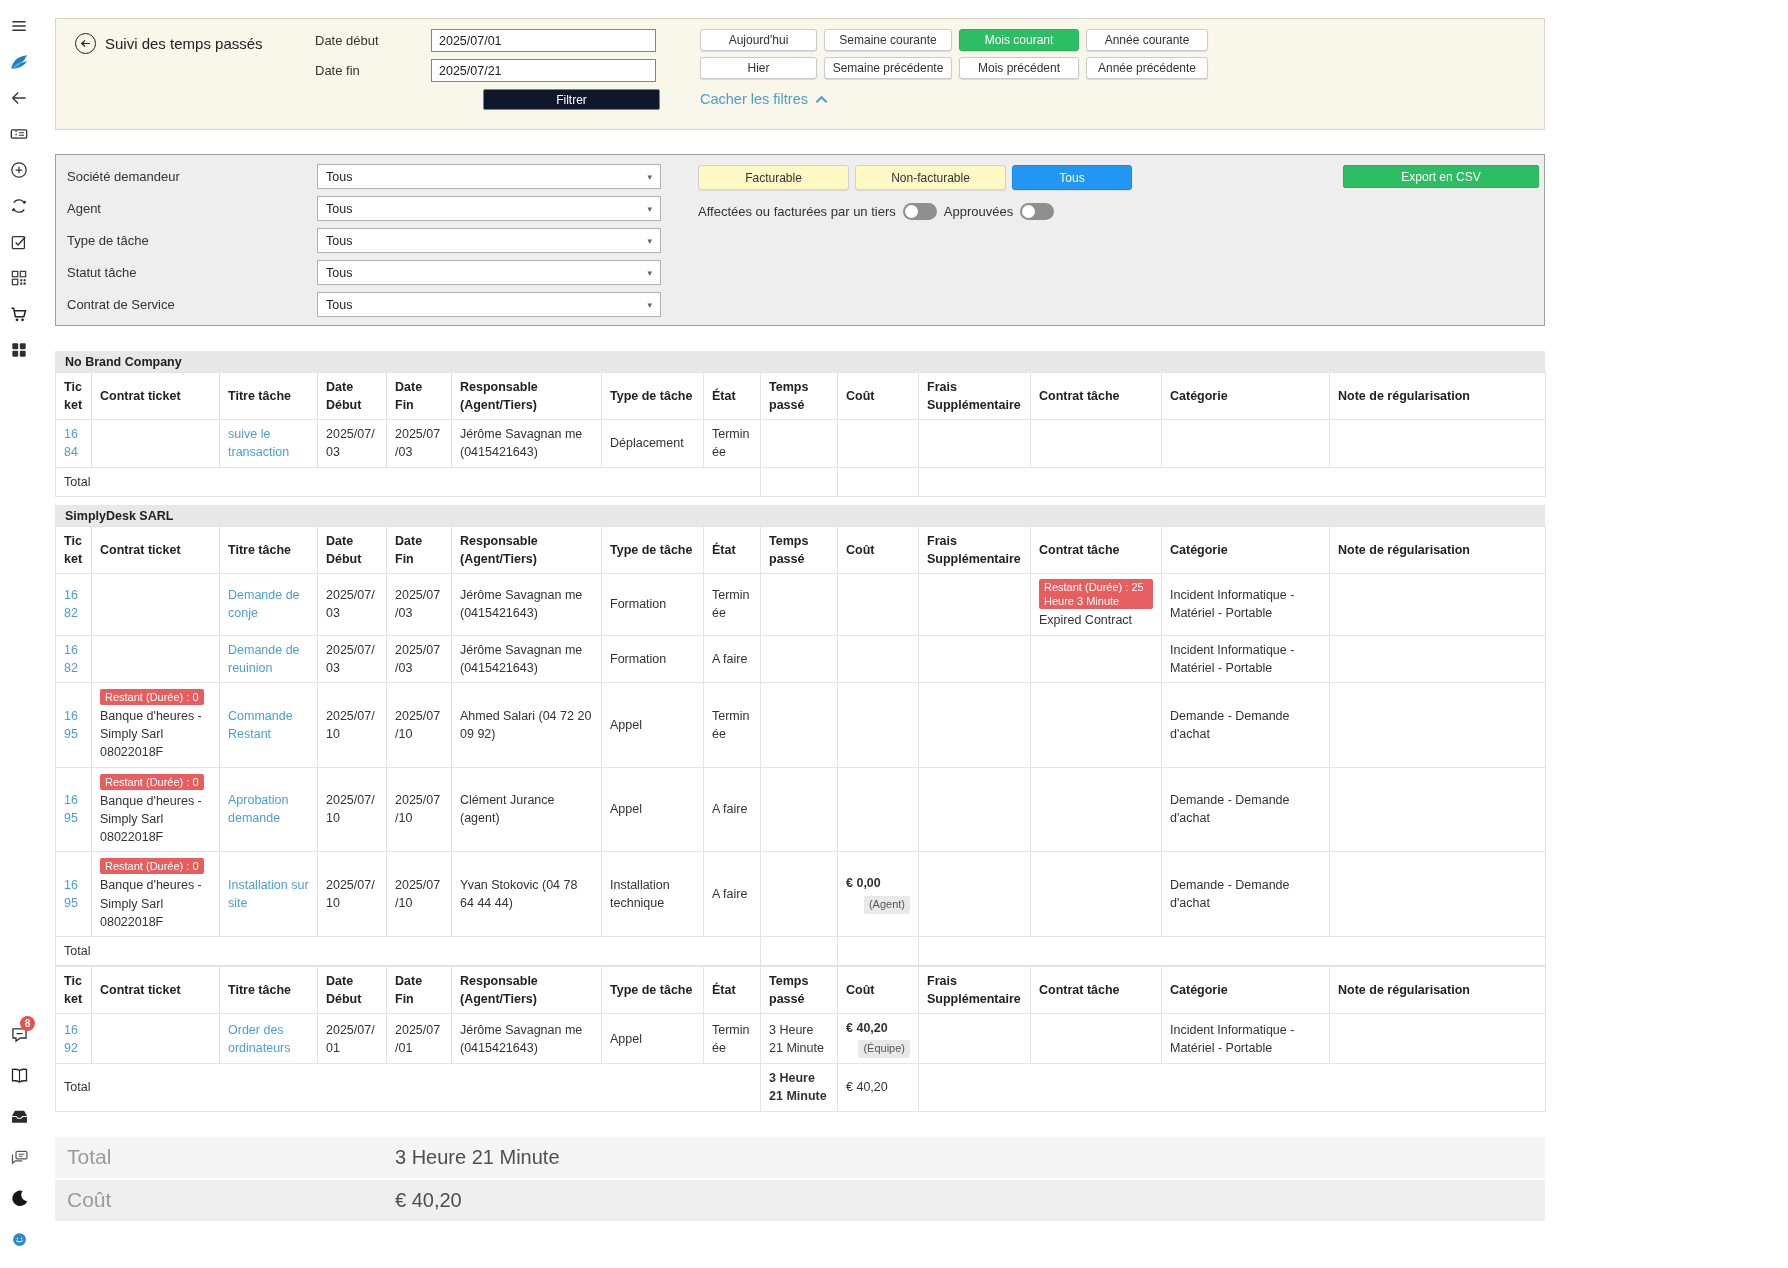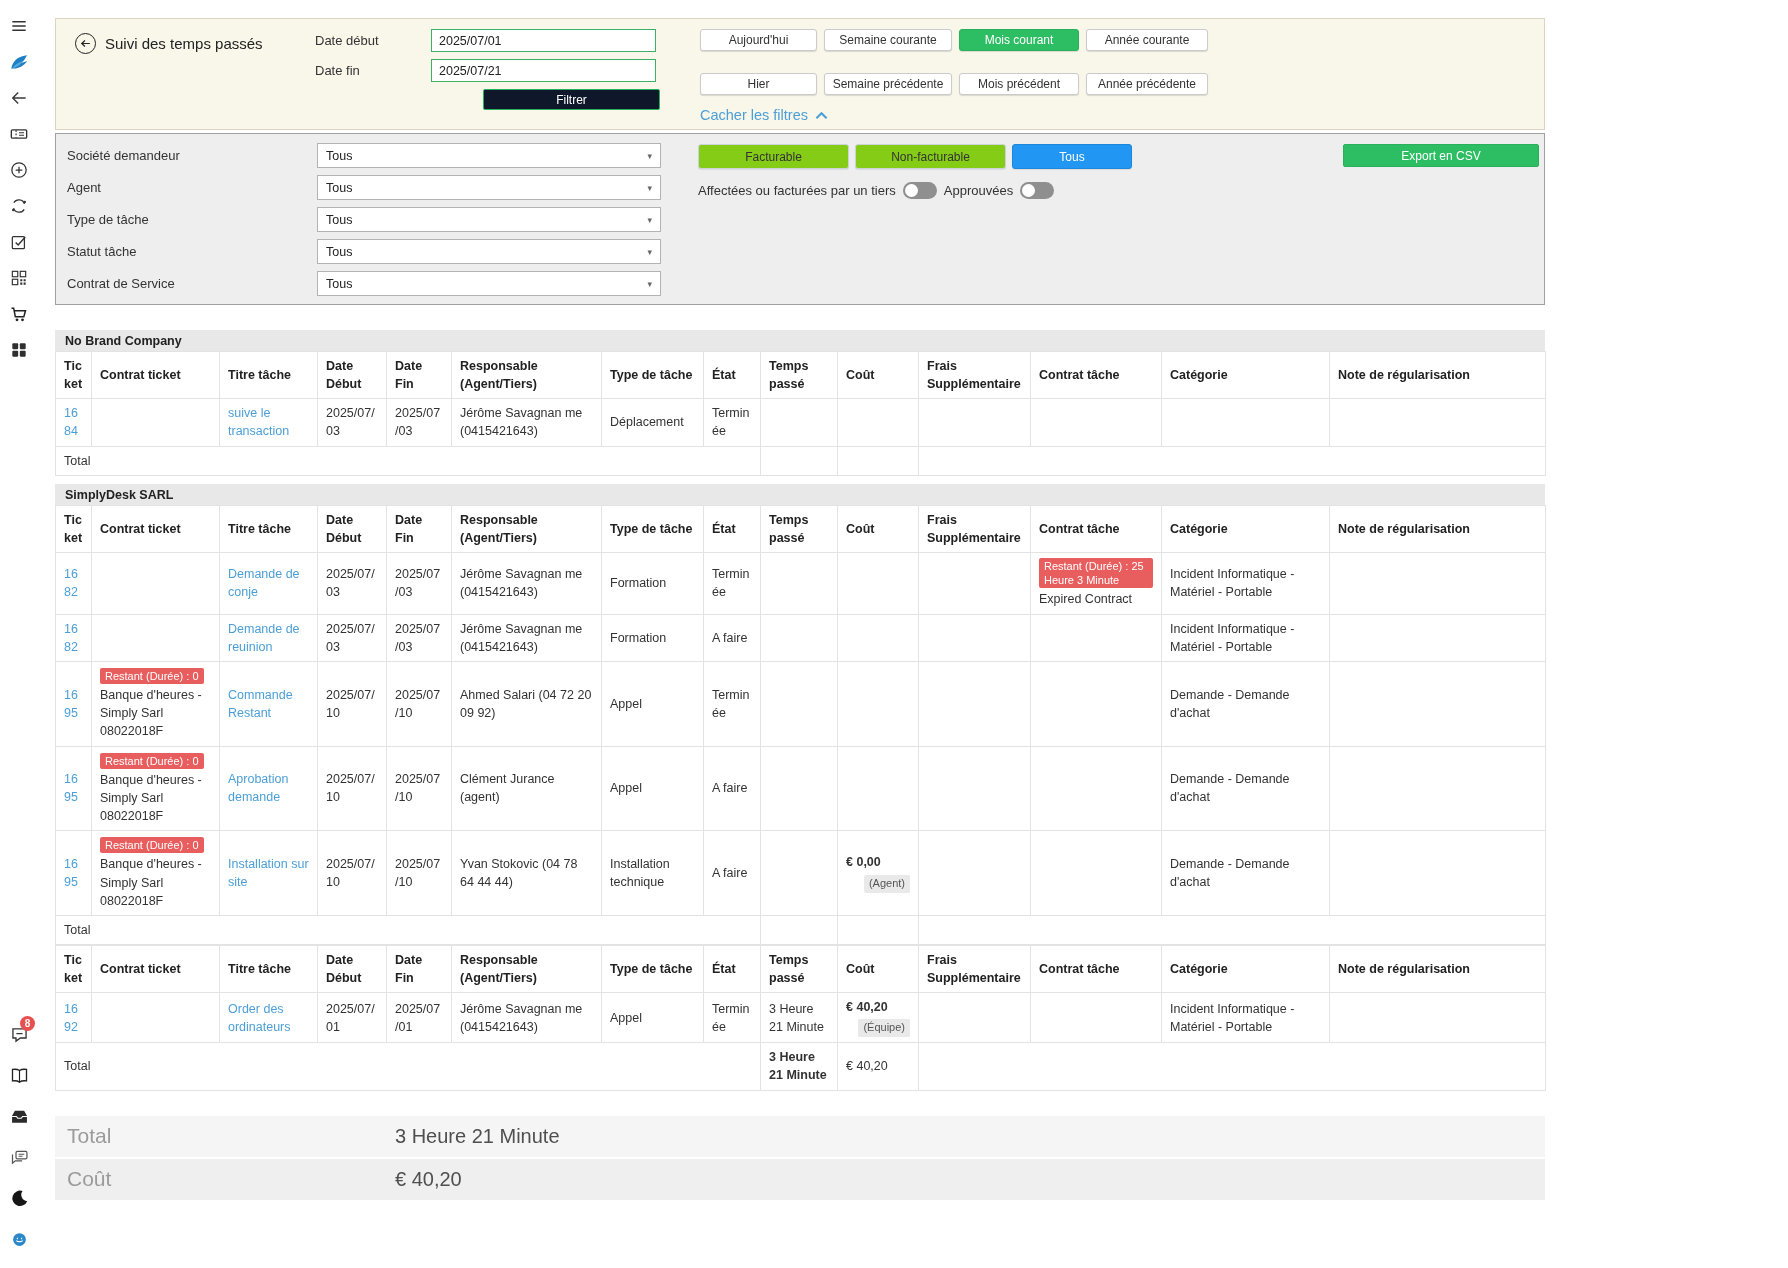--- a/index.html
+++ b/index.html
@@ -21,35 +21,35 @@
   .header-panel { margin-top:18px; background:#f9f6ea; border:1px solid #d9d4c3; height:112px; padding:10px 14px 10px 19px; display:flex; align-items:flex-start; }
   .title-block { width:240px; display:flex; align-items:center; gap:9px; padding-top:4px; }
   .back-circle { width:21px; height:21px; border:1.6px solid #222; border-radius:50%; display:flex; align-items:center; justify-content:center; cursor:pointer; flex:0 0 21px; }
   .page-title { font-size:15px; color:#222; }
   .dates-block { width:345px; display:flex; flex-direction:column; }
   .date-row { display:flex; align-items:center; margin-bottom:7px; }
   .date-label { width:116px; font-size:13px; color:#333; }
   .date-input { width:225px; height:23px; border:1.5px solid #3fae68; background:#fff; font-size:12.5px; padding:0 7px; font-family:"Liberation Sans",sans-serif; color:#222; }
   .filtrer-btn { margin-left:auto; width:177px; height:21px; background:#0f172a; border:1px solid #29b05c; color:#fff; font-size:12px; border-radius:2px; cursor:pointer; font-family:"Liberation Sans",sans-serif; }
   .quick-block { margin-left:40px; }
-  .quick-grid { display:grid; grid-template-columns:117px 128px 120px 122px; gap:22px 7px; }
+  .quick-grid { display:grid; grid-template-columns:117px 128px 120px 122px; gap:6px 7px; }
   .qbtn { height:22px; background:#fff; border:1px solid #cbcbcb; border-radius:3px; font-size:12px; color:#333; cursor:pointer; box-shadow:0 1px 1px rgba(0,0,0,.12); font-family:"Liberation Sans",sans-serif; padding:0; }
   .qbtn.active { background:#2dbe64; border-color:#29b05c; color:#fff; }
   .hide-filters { margin-top:12px; display:flex; align-items:center; gap:7px; color:#4b9fd6; font-size:14.5px; cursor:pointer; width:fit-content; }
 
   
-  .filter-panel { margin-top:3px; background:#eee; border:1px solid #9f9f9f; height:172px; padding:9px 14px 22px 10px; position:relative; display:flex; }
+  .filter-panel { margin-top:24px; background:#eee; border:1px solid #9f9f9f; height:172px; padding:9px 14px 22px 10px; position:relative; display:flex; }
   .fleft { width:596px; }
   .frow { display:flex; align-items:center; height:25px; margin-bottom:7px; }
   .flabel { width:251px; font-size:13px; color:#333; padding-left:1px; }
   .fselect { width:344px; height:25px; background:#fff; border:1px solid #b3b3b3; display:flex; align-items:center; justify-content:space-between; padding:0 8px; font-size:12.5px; cursor:pointer; color:#222; }
   .fselect .chev { font-size:9px; color:#666; }
   .fright { margin-left:36px; padding-top:1px; }
   .bill-row { display:flex; gap:6px; }
-  .bbtn { height:25px; background:#84cc16; border:1px solid #ccd4da; border-radius:3px; font-size:12px; color:#333; cursor:pointer; box-shadow:0 1px 1px rgba(0,0,0,.08); font-family:"Liberation Sans",sans-serif; }
+  .bbtn { height:25px; background:#fef9c3; border:1px solid #ccd4da; border-radius:3px; font-size:12px; color:#333; cursor:pointer; box-shadow:0 1px 1px rgba(0,0,0,.08); font-family:"Liberation Sans",sans-serif; }
   .bbtn.w150 { width:151px; }
   .bbtn.blue { width:120px; background:#2196f3; border-color:#1d87dc; color:#fff; }
   .toggle-row { display:flex; align-items:center; margin-top:13px; gap:7px; font-size:13px; color:#333; }
   .toggle { width:34px; height:17px; border-radius:9px; background:#8f8f8f; position:relative; cursor:pointer; flex:0 0 34px; }
   .toggle .knob { position:absolute; left:2px; top:2px; width:13px; height:13px; border-radius:50%; background:#fff; }
   .export-btn { position:absolute; right:5px; top:10px; width:196px; height:23px; background:#2dbe64; border:1px solid #29b05c; border-radius:2px; color:#fff; font-size:12px; cursor:pointer; font-family:"Liberation Sans",sans-serif; }
 
   
   .tables-area { margin-top:25px; }
   .band { background:#e8e8e8; padding:4px 10px 3px; font-size:12.5px; font-weight:bold; color:#222; margin-top:8px; }

